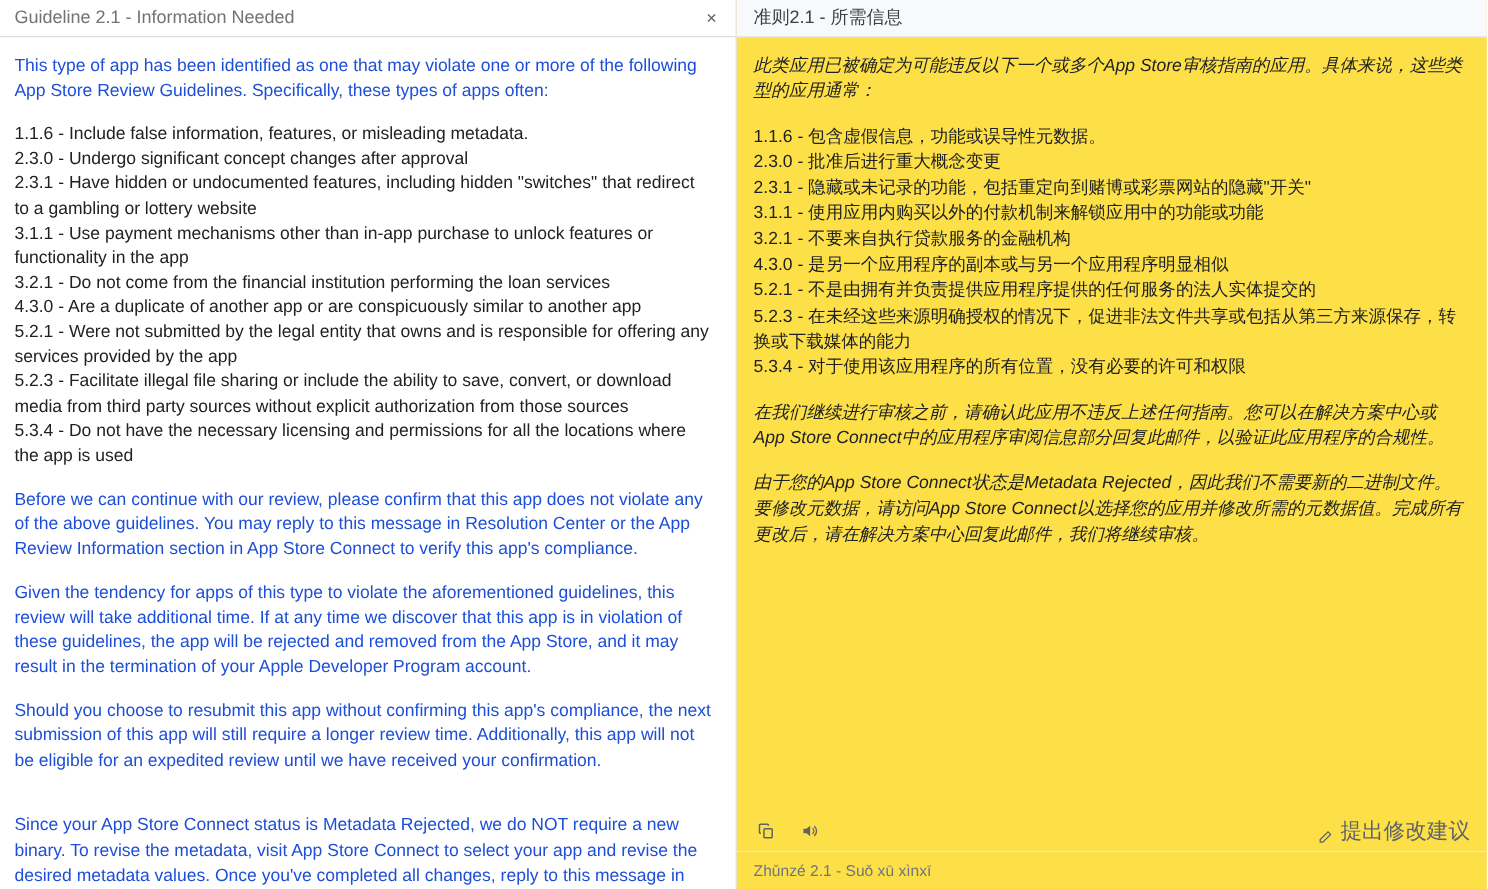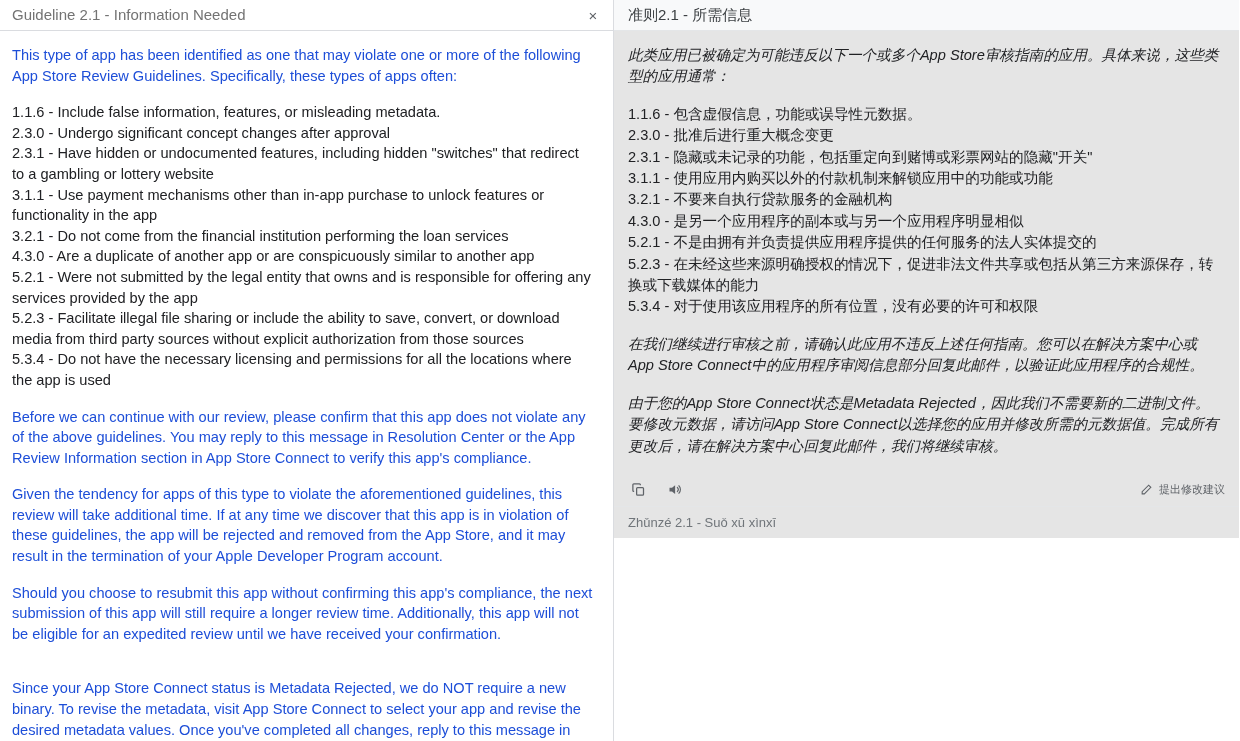--- a/index.html
+++ b/index.html
@@ -86,23 +86,23 @@
     margin: 0 0 16px 0;
     white-space: pre-wrap;
   }
   .src-gap {
     height: 18px;
   }
 
   
   .pane-right {
     width: 625px;
-    height: 538px;
-    box-sizing: border-box;
-    background: #e5e5e5;
+    height: 741px;
+    box-sizing: border-box;
+    background: #fde047;
     position: relative;
     display: flex;
     flex-direction: column;
   }
   .trans-header {
     height: 31px;
     box-sizing: border-box;
     display: flex;
     align-items: center;
     padding: 0 12px 0 14px;
@@ -159,21 +159,21 @@
     display: flex;
     align-items: center;
     justify-content: center;
     color: #5f6368;
     cursor: pointer;
   }
   .suggest {
     display: flex;
     align-items: flex-end;
     gap: 6px;
-    font-size: 11px;
+    font-size: 18px;
     color: #5f6368;
     cursor: pointer;
     white-space: nowrap;
   }
   .romanization-bar {
     flex: 0 0 auto;
     border-top: 1px solid #e4e6e8;
     height: 32px;
     display: flex;
     align-items: center;

